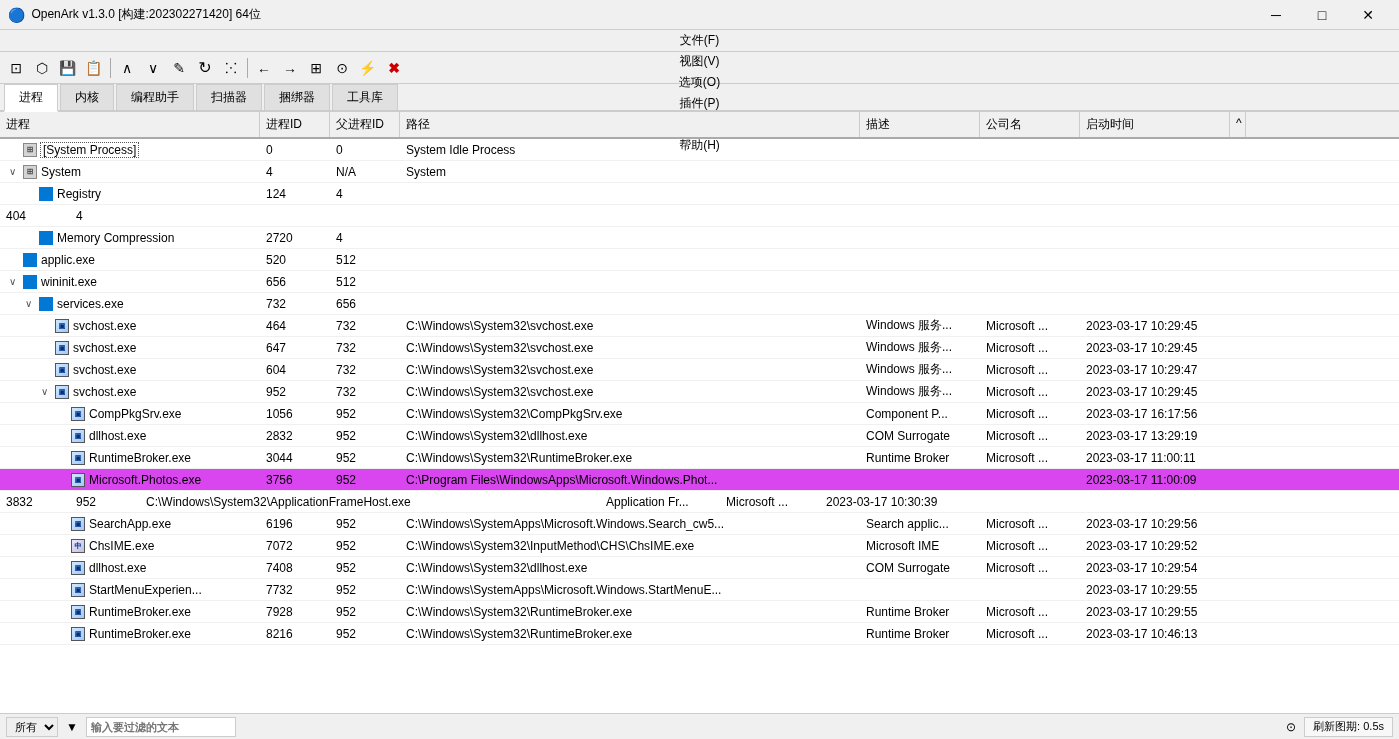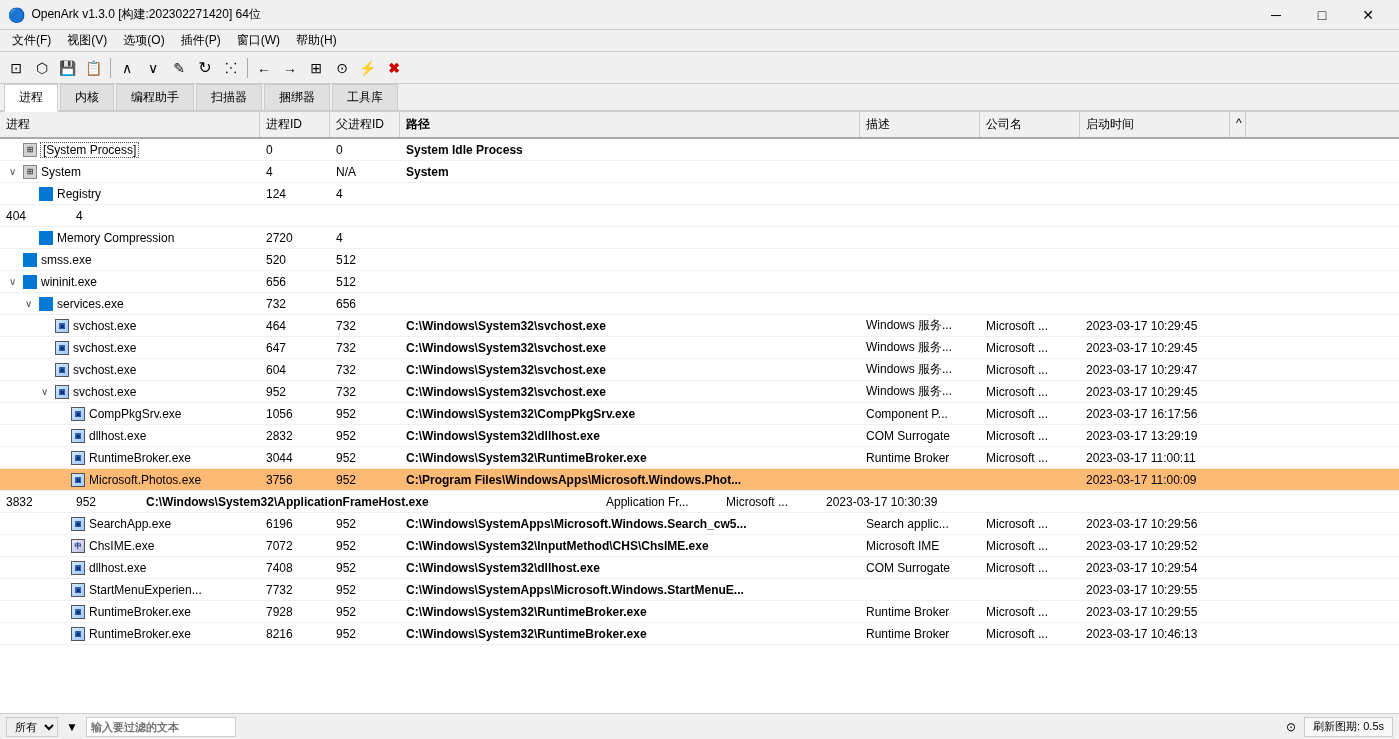--- a/index.html
+++ b/index.html
@@ -25,20 +25,21 @@
     }
 
     
     #menubar {
       background: #f0f0f0;
       height: 22px;
       display: flex;
       align-items: center;
       padding: 0 4px;
       border-bottom: 1px solid #ccc;
+      flex-direction: column;
     }
     .menu-item {
       padding: 2px 8px;
       cursor: pointer;
       font-size: 12px;
     }
 
     
     #toolbar {
       background: #f0f0f0;
@@ -118,34 +119,34 @@
       overflow-x: hidden;
     }
 
     .table-row {
       display: flex;
       align-items: center;
       font-size: 12px;
       border-bottom: 1px solid #f0f0f0;
       min-height: 22px;
     }
-    .table-row.selected { background: #fdba74; }
+    .table-row.selected { background: #d946ef; }
 
     .td {
       padding: 2px 6px;
       overflow: hidden;
       text-overflow: ellipsis;
       white-space: nowrap;
     }
 
     
     .col-process { width: 260px; flex-shrink: 0; }
     .col-pid { width: 70px; flex-shrink: 0; }
     .col-ppid { width: 70px; flex-shrink: 0; }
-    .col-path { width: 460px; flex-shrink: 0; font-weight: bold; }
+    .col-path { width: 460px; flex-shrink: 0; }
     .col-desc { width: 120px; flex-shrink: 0; }
     .col-company { width: 100px; flex-shrink: 0; }
     .col-time { width: 150px; flex-shrink: 0; }
     .col-scroll { width: 16px; flex-shrink: 0; }
 
     
     .proc-name {
       display: flex;
       align-items: center;
       gap: 3px;
@@ -379,21 +380,21 @@
           <div class="td col-time"></div>
         </div>
         <div class="table-row">
           <div class="td col-process">
             <div class="proc-name">
               <span style="display: inline-block; width: 0px; flex-shrink: 0;"></span>
               <span class="expand-icon" style="color: rgb(85, 85, 85);"></span>
               <span class="proc-icon">
                 <div class="icon-blue"></div>
               </span>
-              <span>smss.exe</span>
+              <span>applic.exe</span>
             </div>
           </div>
           <div class="td col-pid">520</div>
           <div class="td col-ppid">512</div>
           <div class="td col-path"></div>
           <div class="td col-desc"></div>
           <div class="td col-company"></div>
           <div class="td col-time"></div>
         </div>
         <div class="table-row">

